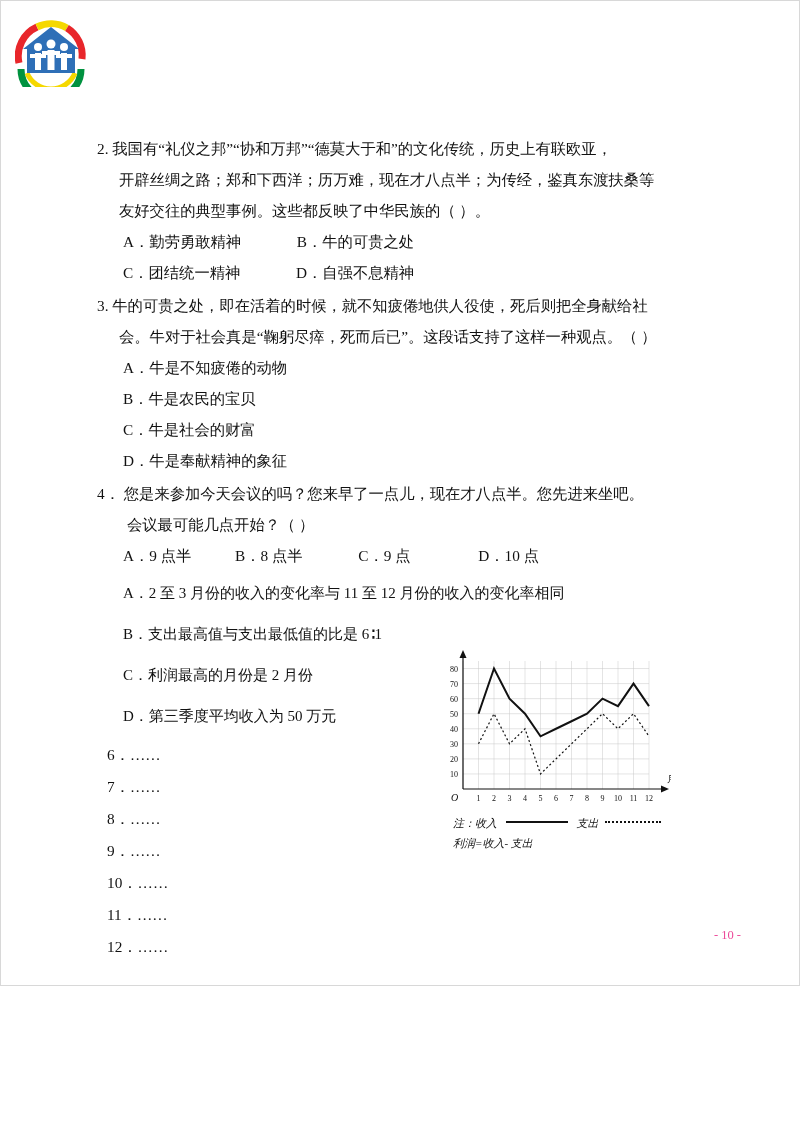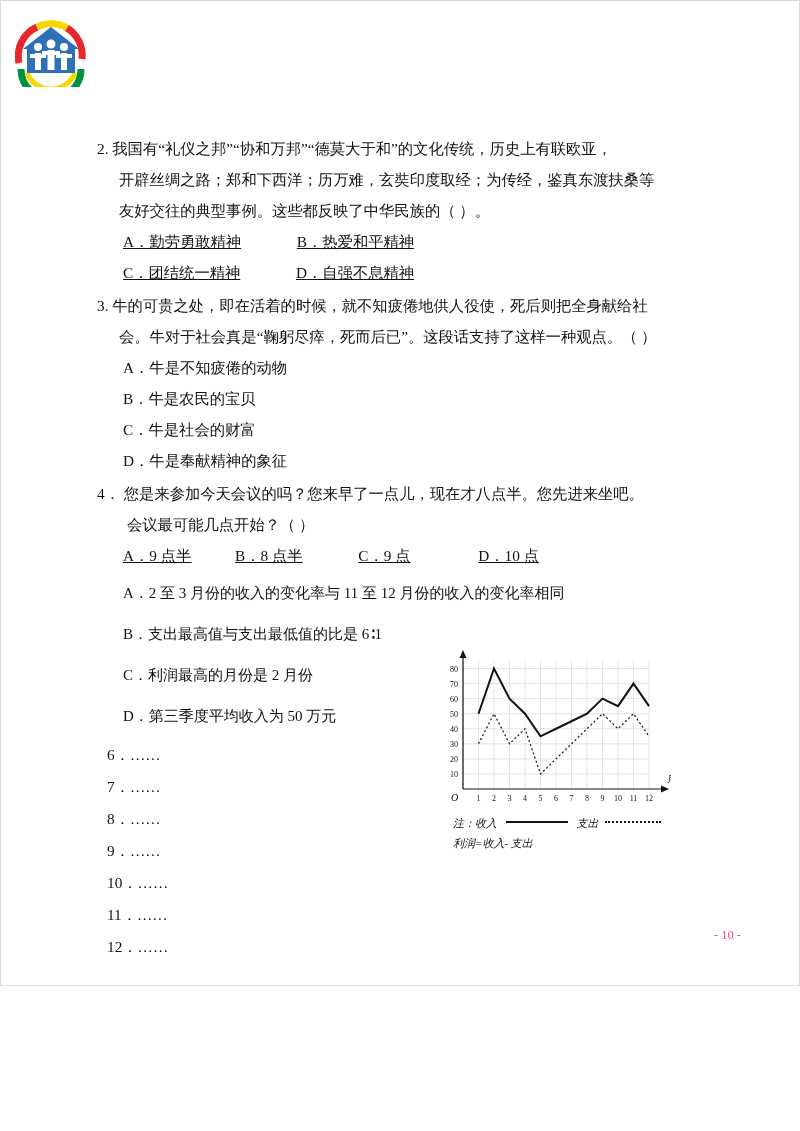--- a/index.html
+++ b/index.html
@@ -53,21 +53,21 @@
     display: inline-block;
   }
   .indent1 { padding-left: 22px; }
   .indent2 { padding-left: 30px; }
   .opt-row {
     font-size: 15.3px;
     line-height: 31px;
     white-space: nowrap;
     padding-left: 26px;
   }
-  .opt-a { display:inline-block;text-decoration:underline; }
+  .opt-a { display:inline-block; }
   .gap-60 { display:inline-block; width:60px; }
   .gap-36 { display:inline-block; width:36px; }
   .gap-48 { display:inline-block; width:48px; }
 
   
   .q5-opts {
     width: 340px;
   }
   .q5-opt {
     font-size: 15px;
@@ -157,26 +157,26 @@
     </svg>
   </div>
 
   <div class="content">
 
     <div class="q">
       <div class="q-line">
         <span class="num">2.</span>
         <span>我国有“礼仪之邦”“协和万邦”“德莫大于和”的文化传统，历史上有联欧亚，</span>
       </div>
-      <div class="q-line indent1">开辟丝绸之路；郑和下西洋；历万难，玄奘印度取经；为传经，鉴真东渡扶桑等</div>
+      <div class="q-line indent1">开辟丝绸之路；郑和下西洋；历万难，现在才八点半；为传经，鉴真东渡扶桑等</div>
       <div class="q-line indent1">友好交往的典型事例。这些都反映了中华民族的（    ）。</div>
       <div class="opt-row">
         <span class="opt-a">A．勤劳勇敢精神</span>
         <span class="gap-48"></span>
-        <span class="opt-a">B．热爱和平精神</span>
+        <span class="opt-a">B．牛的可贵之处</span>
       </div>
       <div class="opt-row">
         <span class="opt-a">C．团结统一精神</span>
         <span class="gap-48"></span>
         <span class="opt-a">D．自强不息精神</span>
       </div>
     </div>
 
     <div class="q">
       <div class="q-line">

